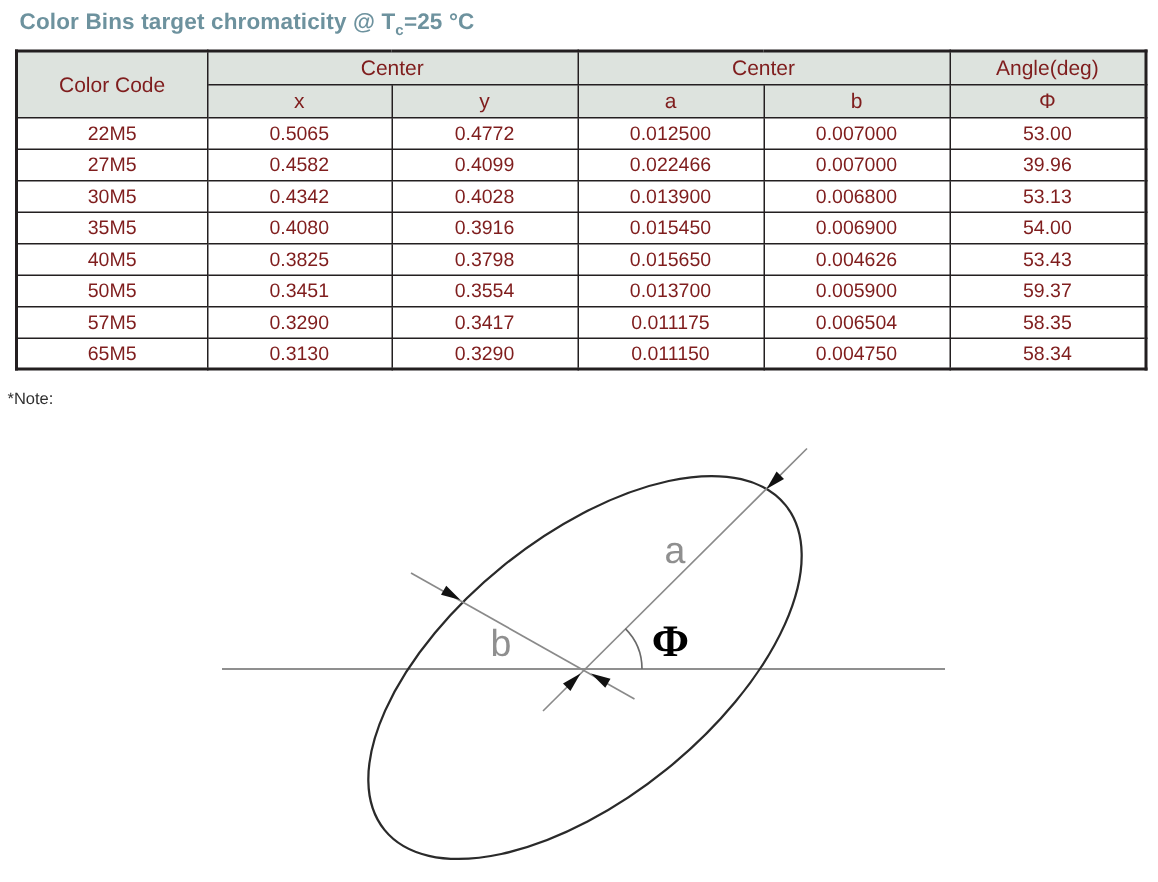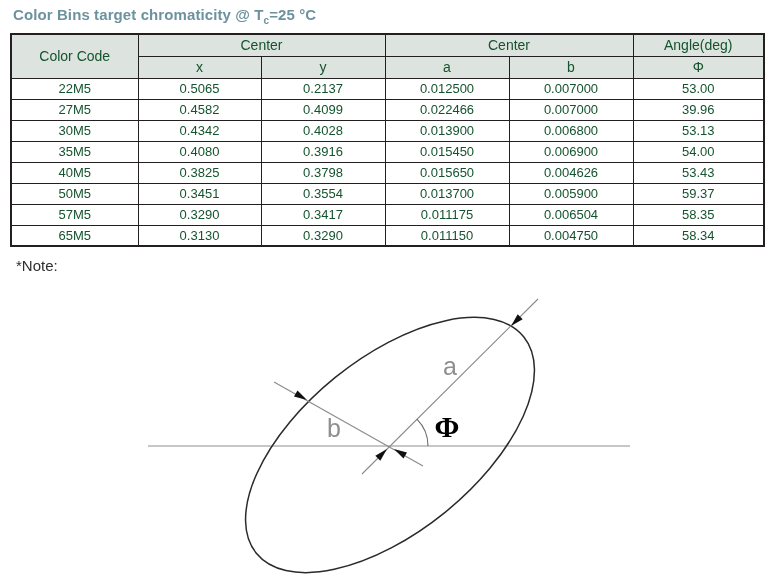--- a/index.html
+++ b/index.html
@@ -28,42 +28,42 @@
     top: 4px;
   }
   table.bins {
     position: absolute;
     left: 10px;
     top: 33px;
     width: 753px;
     border-collapse: collapse;
     table-layout: fixed;
     font-size: 13px;
-    color: #14532d;
+    color: #7f1d1d;
   }
   table.bins th, table.bins td {
     border: 1px solid #231f20;
     text-align: center;
     vertical-align: middle;
     padding: 0;
     height: 21px;
     font-weight: normal;
   }
   table.bins { border: 2px solid #231f20; }
   table.bins thead th {
     background: #dde3de;
     font-size: 14px;
     height: 22px;
   }
   .note {
     position: absolute;
-    left: 16px;
+    left: 5px;
     top: 254px;
     display: flex;
-    font-size: 15px;
+    font-size: 11px;
     color: #2e2e2e;
     line-height: 24px;
   }
   .note-label { width: 48px; flex: 0 0 48px; }
   .diagram-svg {
     position: absolute;
     left: 0;
     top: 0;
     width: 772px;
     height: 588px;
@@ -110,21 +110,21 @@
         <th>a</th>
         <th>b</th>
         <th>Φ</th>
       </tr>
     </thead>
     <tbody>
 
         <tr>
           <td>22M5</td>
           <td>0.5065</td>
-          <td>0.2137</td>
+          <td>0.4772</td>
           <td>0.012500</td>
           <td>0.007000</td>
           <td>53.00</td>
         </tr>
 
         <tr>
           <td>27M5</td>
           <td>0.4582</td>
           <td>0.4099</td>
           <td>0.022466</td>

